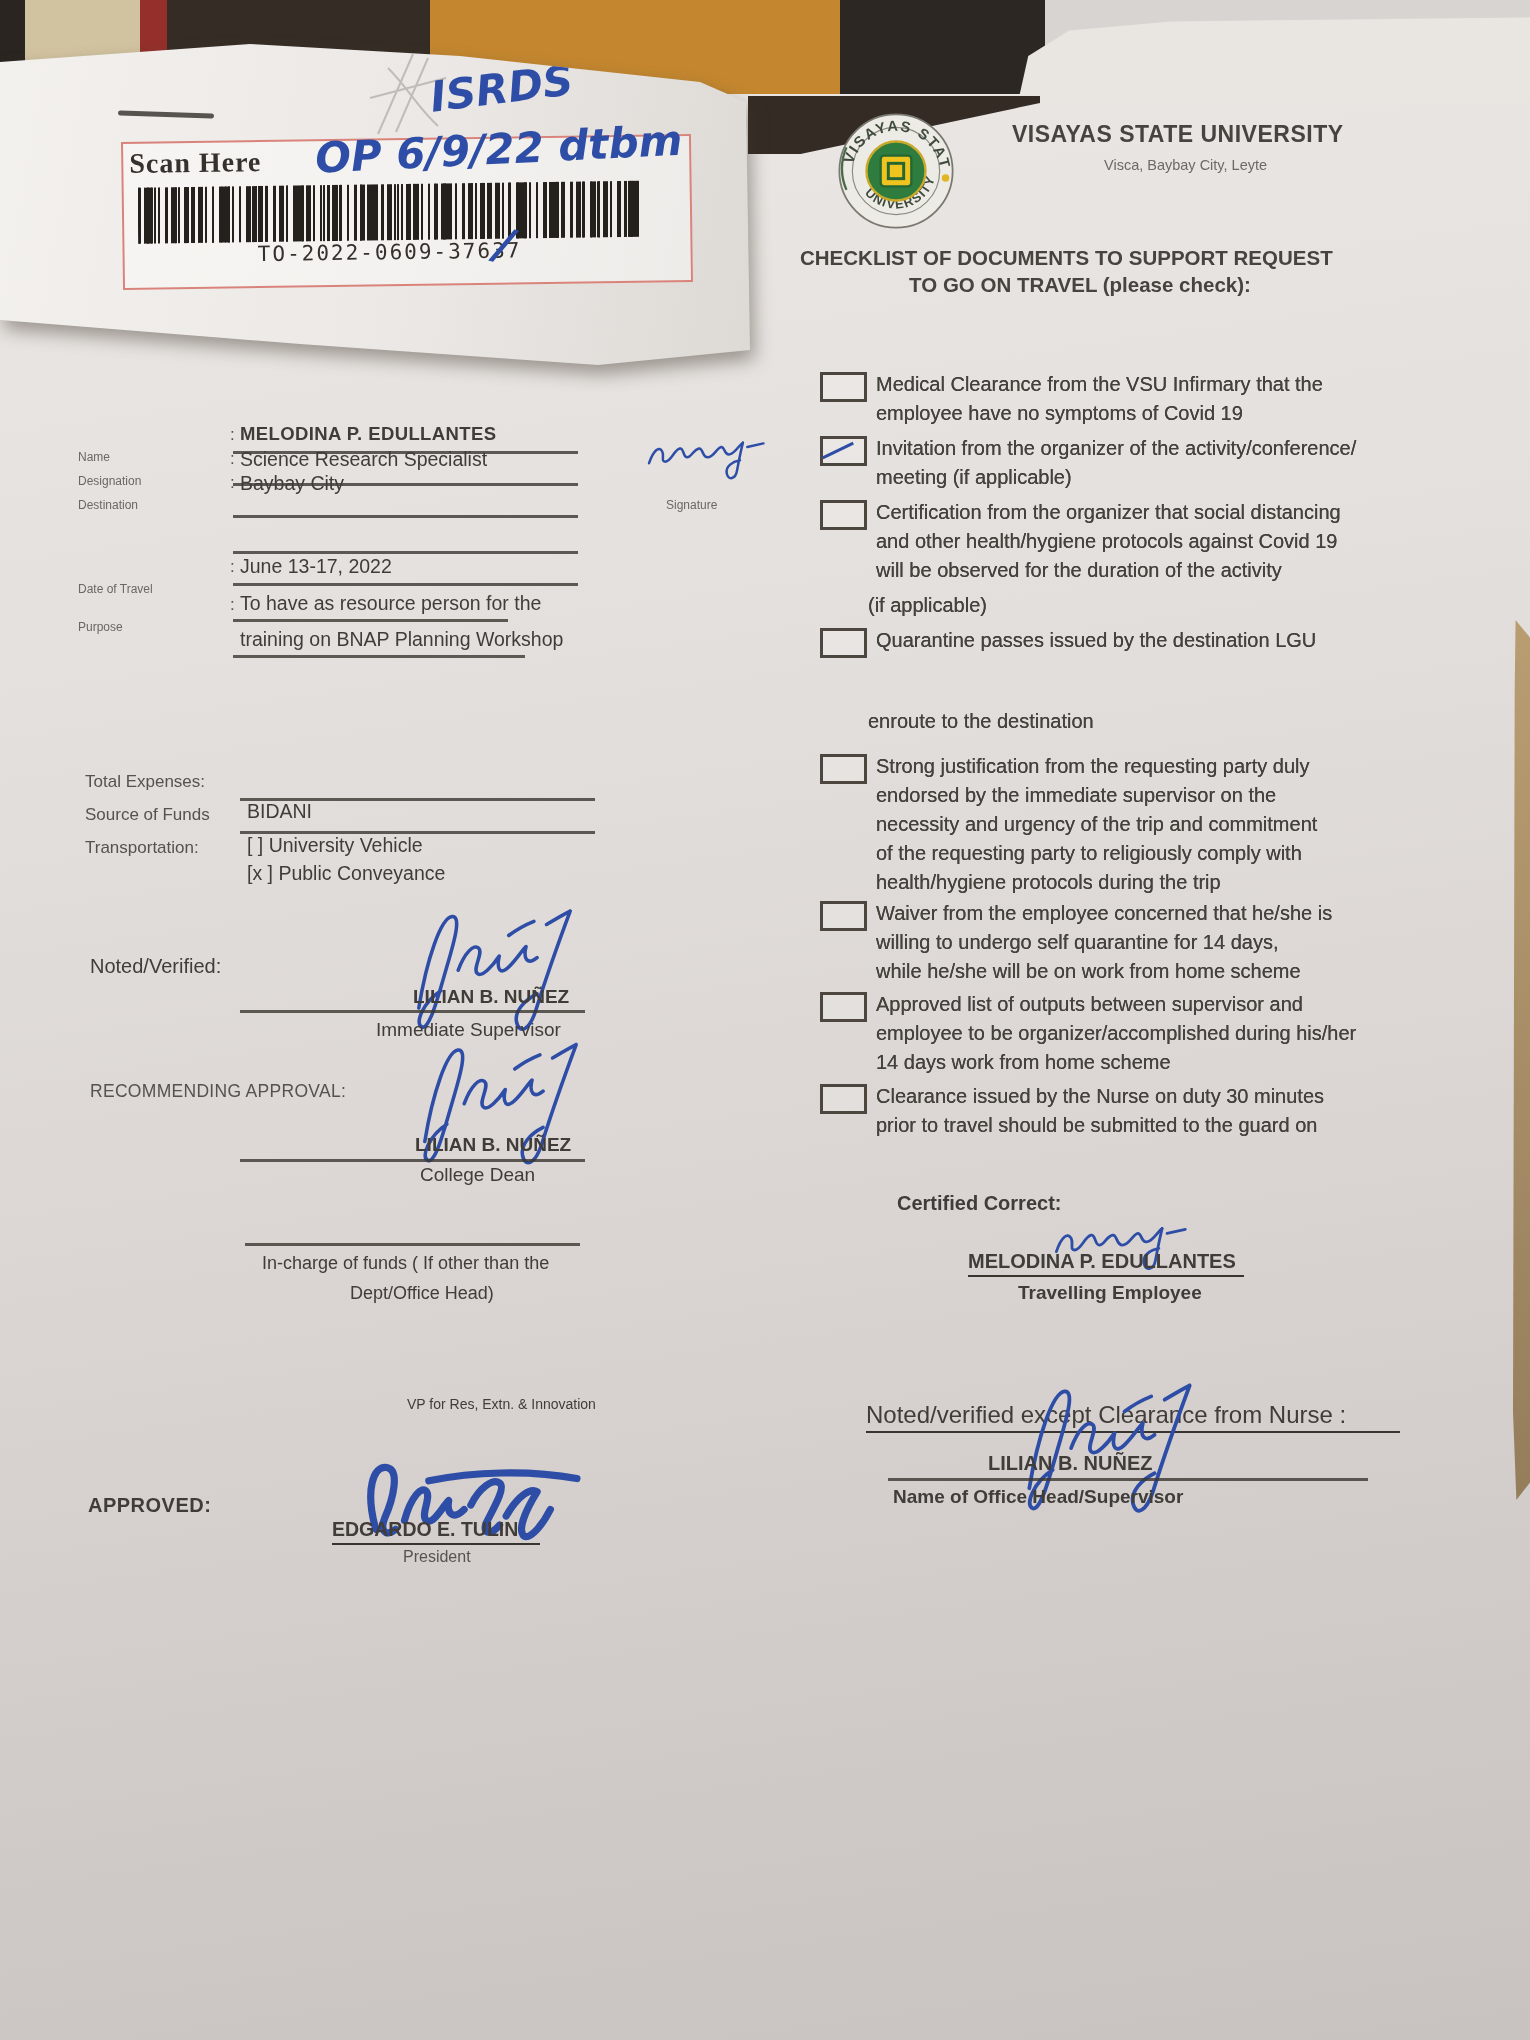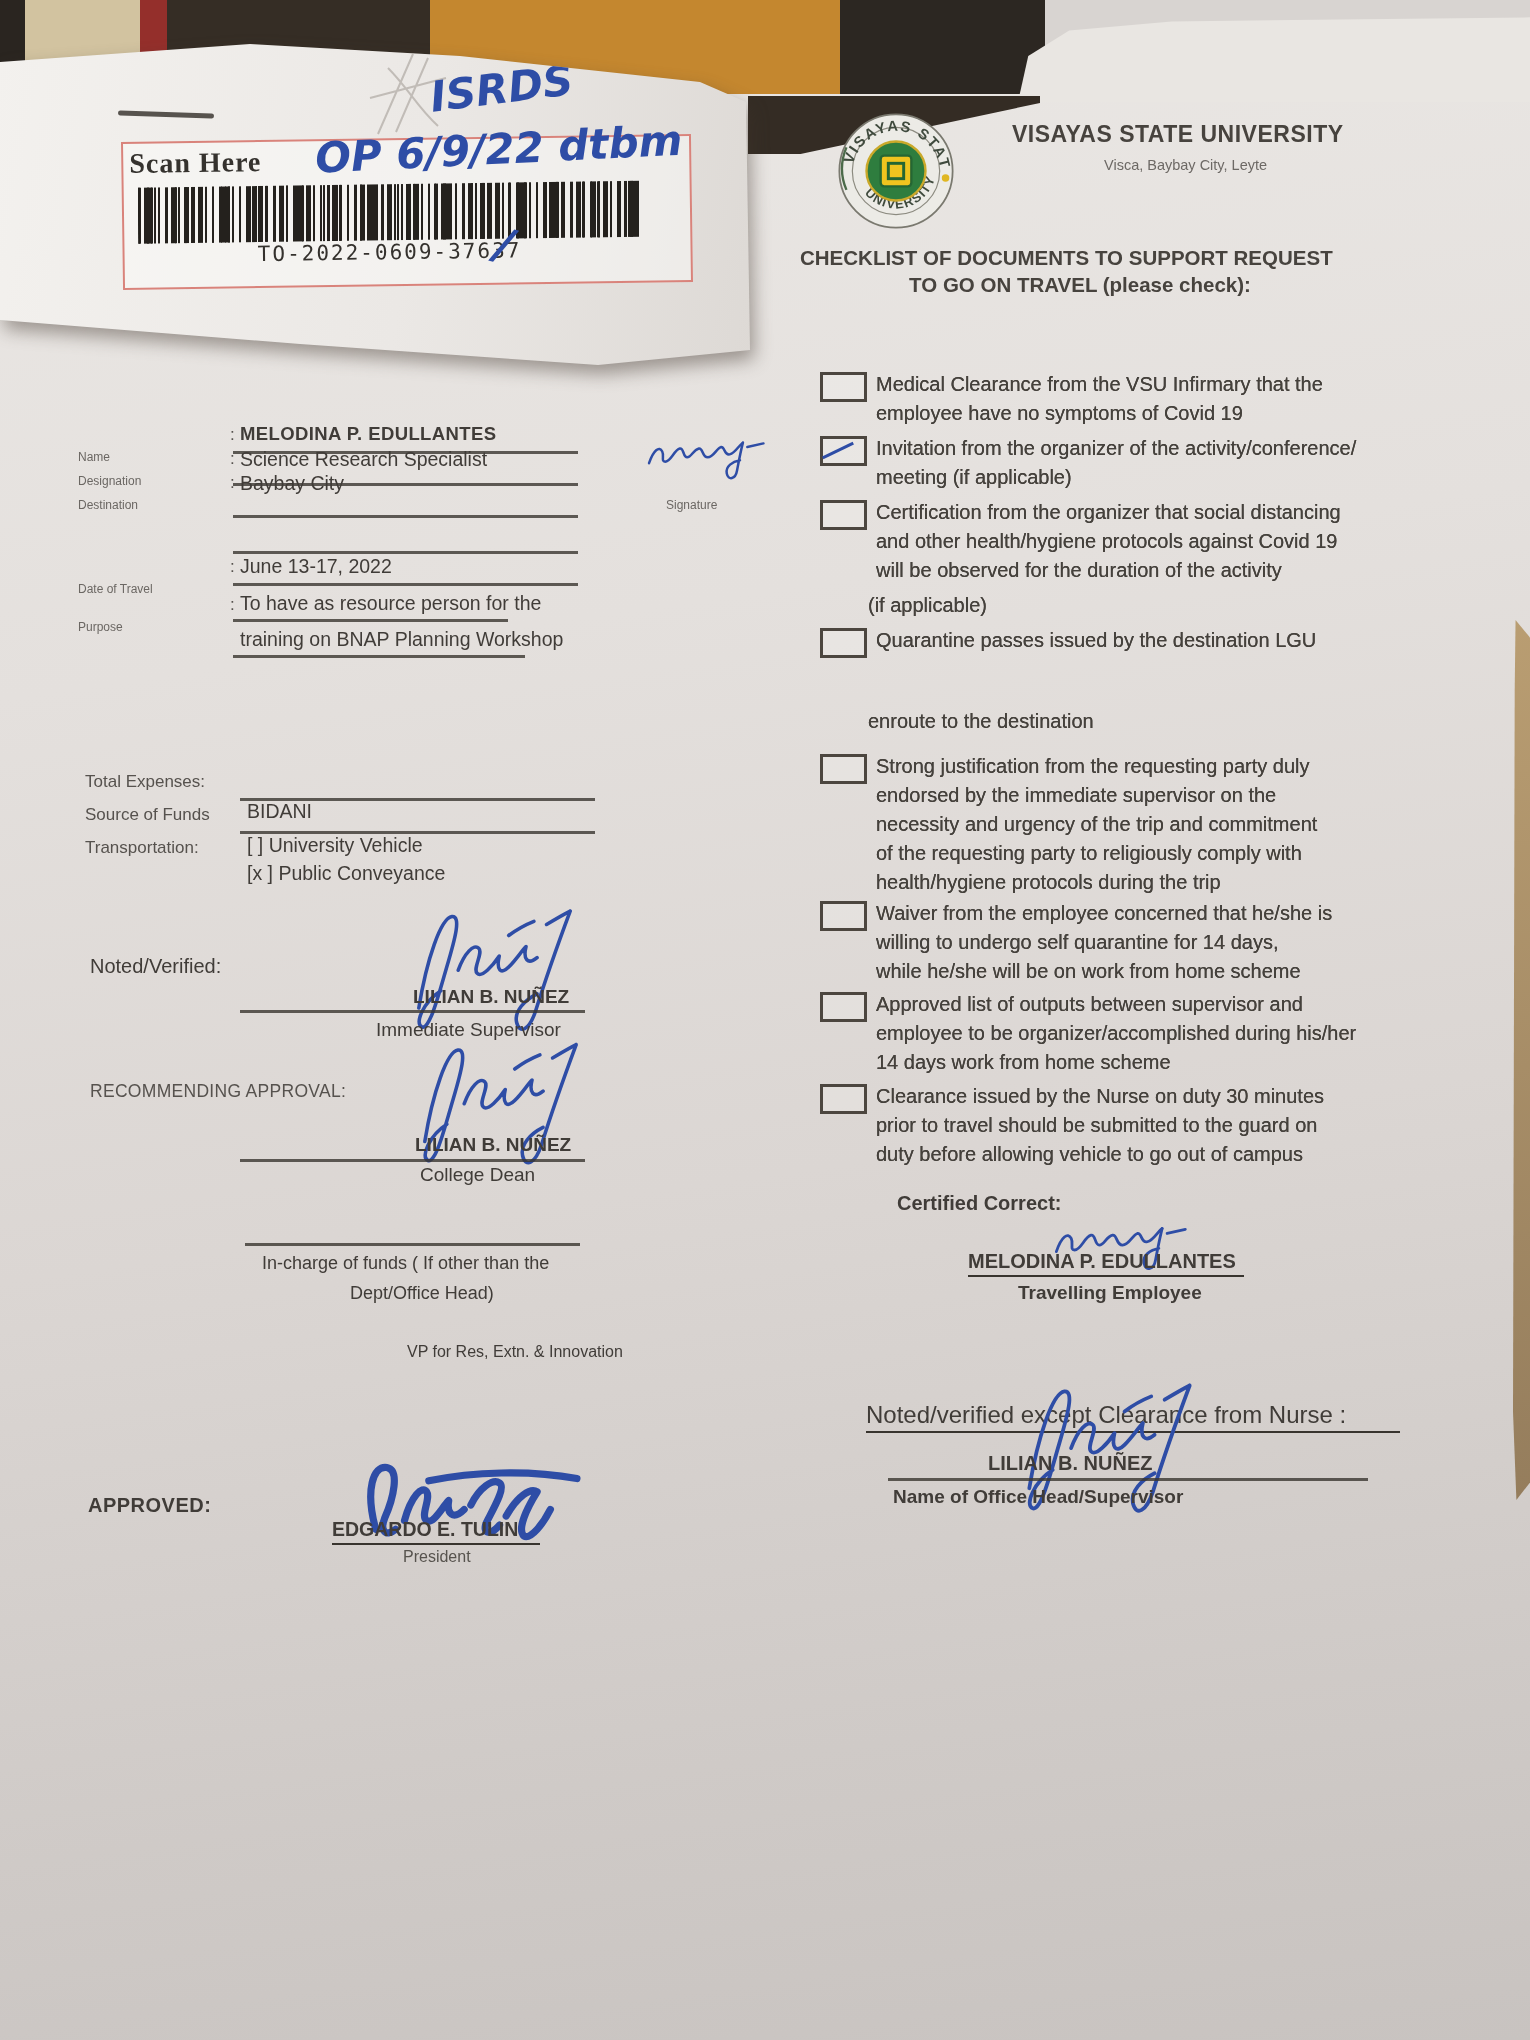--- a/index.html
+++ b/index.html
@@ -180,21 +180,20 @@
         <div class="ck-line">employee to be organizer/accomplished during his/her</div>
         <div class="ck-line">14 days work from home scheme</div>
       </span>
     </div>
 
     <div class="ck-row">
       <span class="ck-box"></span>
       <span>
         <div class="ck-line">Clearance issued by the Nurse on duty 30 minutes</div>
         <div class="ck-line">prior to travel should be submitted to the guard on</div>
-        <div class="ck-line">duty before allowing vehicle to go out of campus</div>
       </span>
     </div>
   </div>
 
   <div class="abs content val bold" style="left:487px;top:309px">06/09/2022</div>
   <div class="abs content val bold" style="left:512px;top:339px">Date</div>
 
   <div class="abs content lbl" style="left:78px;top:428px">Name</div>
   <div class="abs content sm" style="left:230px;top:425px">:</div>
   <div class="abs content val bold" style="left:240px;top:423px;font-size:18.5px;letter-spacing:.4px">MELODINA P. EDULLANTES</div>
@@ -253,21 +252,21 @@
       <use href="#sig-nunez"></use>
     </svg>
   <div class="abs content val bold" style="left:415px;top:1134px;font-size:19px">LILIAN B. NUÑEZ</div>
   <div class="abs content line" style="left:240px;top:1159px;width:345px"></div>
   <div class="abs content val" style="left:420px;top:1164px;font-size:19px">College Dean</div>
 
   <div class="abs content line" style="left:245px;top:1243px;width:335px"></div>
   <div class="abs content val" style="left:262px;top:1253px;font-size:18px">In-charge of  funds ( If other than the</div>
   <div class="abs content val" style="left:350px;top:1283px;font-size:18px">Dept/Office Head)</div>
 
-  <div class="abs content val" style="left:407px;top:1343px;font-size:16px">VP for Res, Extn. &amp; Innovation</div>
+  <div class="abs content val" style="left:407px;top:1396px;font-size:14px">VP for Res, Extn. &amp; Innovation</div>
 
   <div class="abs content val bold" style="left:88px;top:1494px;font-size:20px;letter-spacing:.5px">APPROVED:</div>
   <svg class="abs content" style="left:345px;top:1452px" width="245" height="105" viewBox="0 0 210 95">
       <use href="#sig-tulin"></use>
     </svg>
   <div class="abs content val bold useln" style="left:332px;top:1518px;font-size:19.5px;padding-right:22px">EDGARDO E. TULIN</div>
   <div class="abs content" style="left:403px;top:1548px;font-size:16px;color:#57534e">President</div>
 
   <div class="abs content val bold" style="left:897px;top:1192px;font-size:20px">Certified Correct:</div>
   <svg class="abs content" style="left:1035px;top:1212px" width="170" height="62" viewBox="0 0 170 75">

